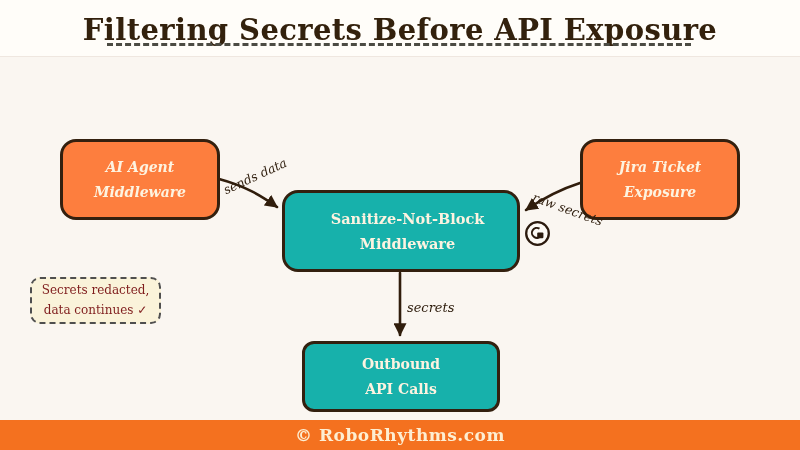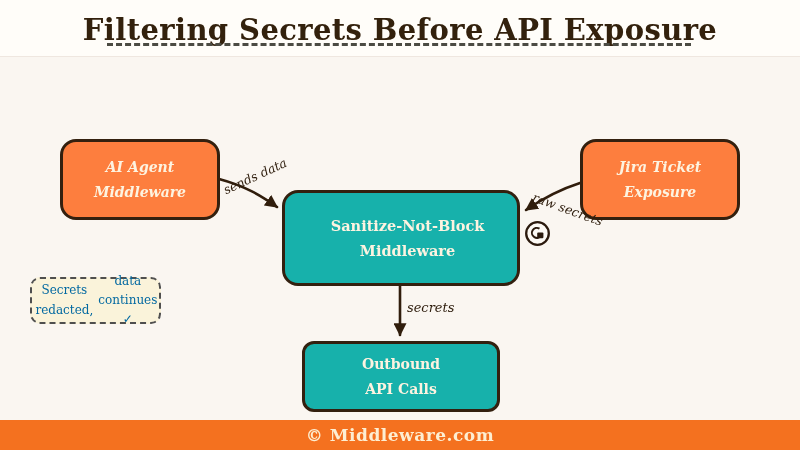--- a/index.html
+++ b/index.html
@@ -48,21 +48,21 @@
     text-align: center;
     font-weight: 700;
     color: #fdf3e0;
     font-size: 14px;
     line-height: 1.75;
   }
   .node-orange { background: #fd7e3e; border-radius: 16px; font-style: italic; }
   .node-teal   { background: #17b1ab; border-radius: 16px; }
   .node-ai   { left: 60px;  top: 139px; width: 160px; height: 81px; }
   .node-jira { left: 580px; top: 139px; width: 160px; height: 81px; }
-  .node-mid  { left: 282px; top: 190px; width: 238px; height: 96px; font-size: 14.5px; padding-left: 13px; }
+  .node-mid  { left: 282px; top: 190px; width: 238px; height: 82px; font-size: 14.5px; padding-left: 13px; }
   .node-out  { left: 302px; top: 341px; width: 198px; height: 71px; border-radius: 12px; }
   .edge-layer {
     position: absolute;
     left: 0; top: 0;
     width: 800px; height: 450px;
     pointer-events: none;
   }
   .edge-label {
     position: absolute;
     font-style: italic;
@@ -79,26 +79,26 @@
     width: 27px; height: 27px;
   }
   .note-box {
     position: absolute;
     left: 30px; top: 277px;
     width: 131px; height: 47px;
     background: #faf3da;
     border: 2px dashed #4f4f4f;
     border-radius: 10px;
     display: flex;
-    flex-direction: row;
+    flex-direction: column;
     align-items: center;
     justify-content: center;
     font-size: 12px;
     line-height: 1.6;
-    color: #0369a1;
+    color: #7f1d1d;
     text-align: center;
   }
   .footer-bar {
     position: absolute;
     left: 0; top: 420px;
     width: 800px; height: 30px;
     background: #f4711f;
     display: flex;
     align-items: center;
     justify-content: center;
@@ -161,16 +161,16 @@
       <rect x="13.2" y="12.6" width="6.2" height="5.6" rx="1" fill="#2b1a0e"></rect>
     </svg>
   </div>
 
   <div class="note-box">
     <span>Secrets redacted,</span>
     <span>data continues ✓</span>
   </div>
 
   <div class="footer-bar">
-    <span class="footer-credit">© Middleware.com</span>
+    <span class="footer-credit">© RoboRhythms.com</span>
   </div>
 
 </div>
 
 </body></html>

